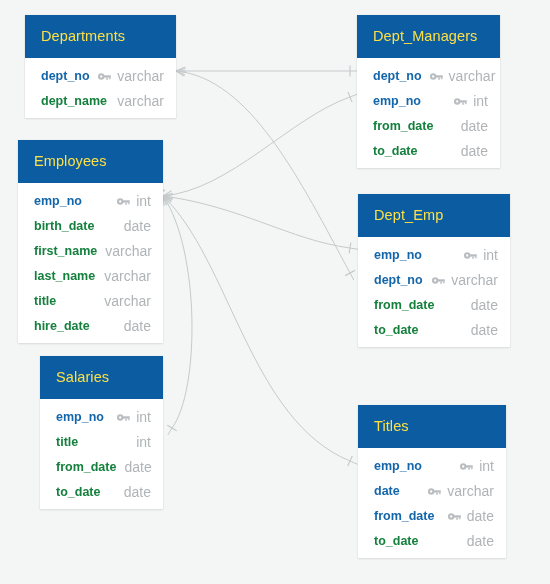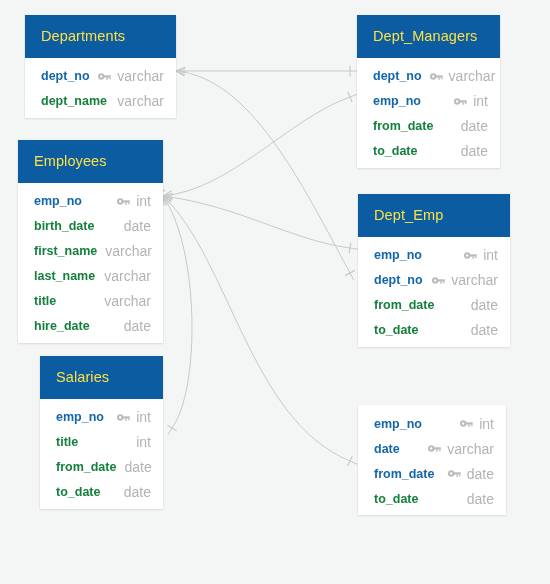--- a/index.html
+++ b/index.html
@@ -343,20 +343,21 @@
           </div>
           <div class="attr-row">
             <span class="attr-name">to_date</span>
             <span class="attr-spacer"></span>
             <span class="key-icon blank"></span>
             <span class="attr-type" style="color: rgb(176, 180, 183);">date</span>
           </div>
         </div>
       </div>
       <div class="entity" style="left: 358px; top: 405px; width: 148px;">
+        <div class="entity-header" style="background: rgb(11, 92, 160);">Titles</div>
         <div class="entity-body">
           <div class="attr-row key">
             <span class="attr-name">emp_no</span>
             <span class="attr-spacer"></span>
             <span class="key-icon">
               <svg width="13" height="11" viewBox="0 0 13 11" xmlns="http://www.w3.org/2000/svg">
                 <circle cx="3.2" cy="5.5" r="3.2" fill="#b9bdc0"></circle>
                 <circle cx="3.2" cy="5.5" r="1.15" fill="#ffffff"></circle>
                 <rect x="5.4" y="4.3" width="7.4" height="2.3" fill="#b9bdc0"></rect>
                 <rect x="8.3" y="6.6" width="1.5" height="2.2" fill="#b9bdc0"></rect>

